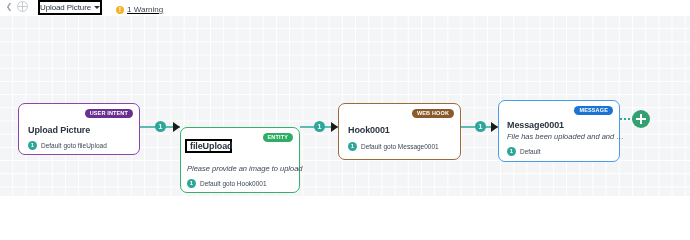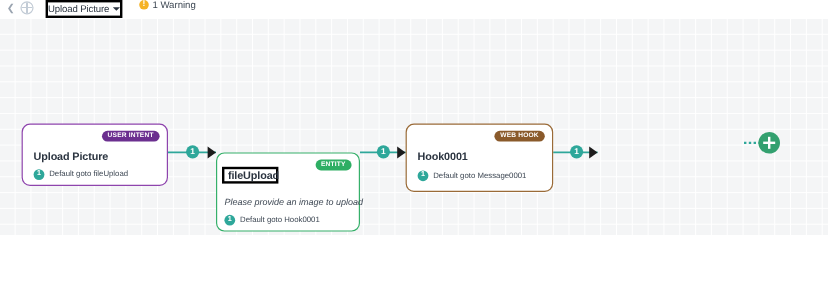--- a/index.html
+++ b/index.html
@@ -112,24 +112,25 @@
     border-top: 3.5px solid #2b3440;
     flex: 0 0 auto;
   }
 
   .tb-warning {
     position: absolute;
     left: 112px;
     top: 0px;
     height: 14px;
     display: flex;
-    align-items: flex-start;
+    align-items: flex-end;
     gap: 3px;
     padding: 0 4px;
     box-sizing: border-box;
+    text-decoration: underline;
   }
   .warn-dot {
     width: 8px;
     height: 8px;
     border-radius: 50%;
     background: #f5b225;
     position: relative;
     flex: 0 0 auto;
   }
   .warn-dot::after {
@@ -336,20 +337,29 @@
 
   <div class="node" style="left:338px; top:103px; width:123px; height:57px; border:1.4px solid #9a6b38;">
     <div class="badge" style="right:6px; top:5px; background:#8a5a2b;">WEB HOOK</div>
     <div class="node-title" style="left:9px; top:21px;">Hook0001</div>
     <div class="footer-row" style="left:9px; top:38px;">
       <div class="footer-badge">1</div>
       <div class="footer-text">Default goto Message0001</div>
     </div>
   </div>
 
+  <div class="node" style="left:498px; top:100px; width:122px; height:62px; border:1.4px solid #4a9bea;">
+    <div class="badge" style="right:6px; top:5px; background:#1b73d4;">MESSAGE</div>
+    <div class="node-title" style="left:8px; top:19px;">Message0001</div>
+    <div class="node-desc" style="left:8px; top:31px;">File has been uploaded and and …</div>
+    <div class="footer-row" style="left:8px; top:46px;">
+      <div class="footer-badge">1</div>
+      <div class="footer-text">Default</div>
+    </div>
+  </div>
 
   <div class="toolbar">
     <div class="tb-back">❮</div>
     <div class="tb-globe"></div>
 
     <div class="tb-warning">
       <div class="warn-dot"></div>
       <div class="warn-text">1 Warning</div>
     </div>
   </div>

